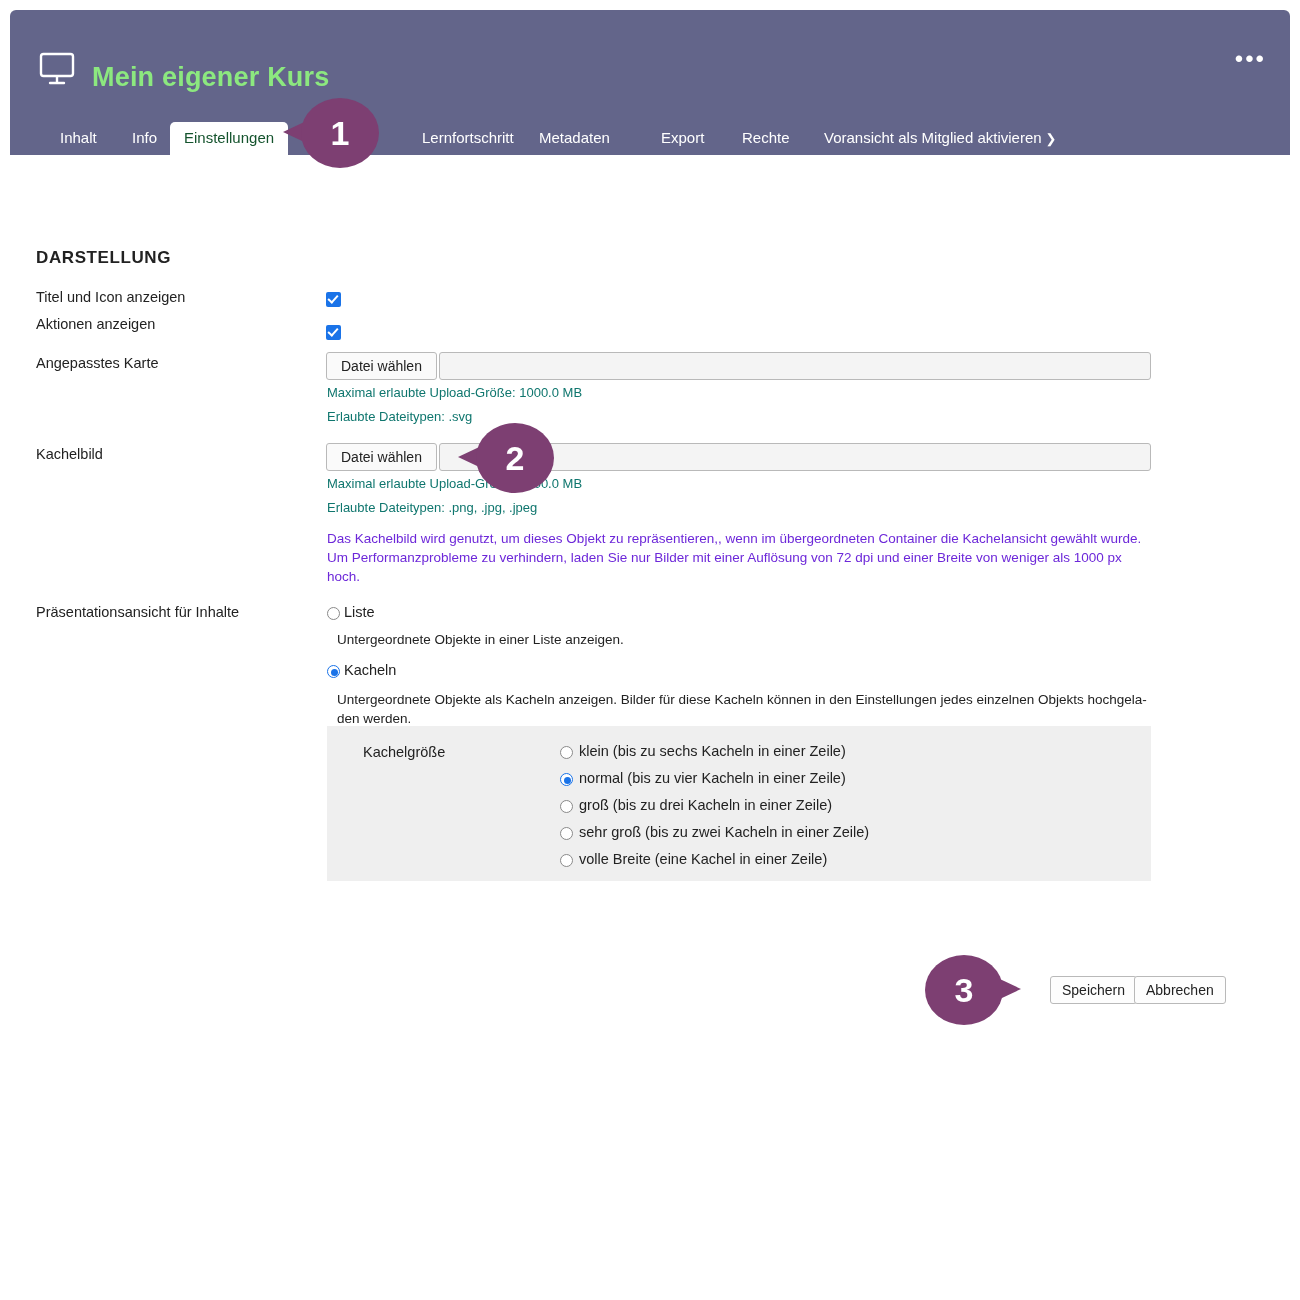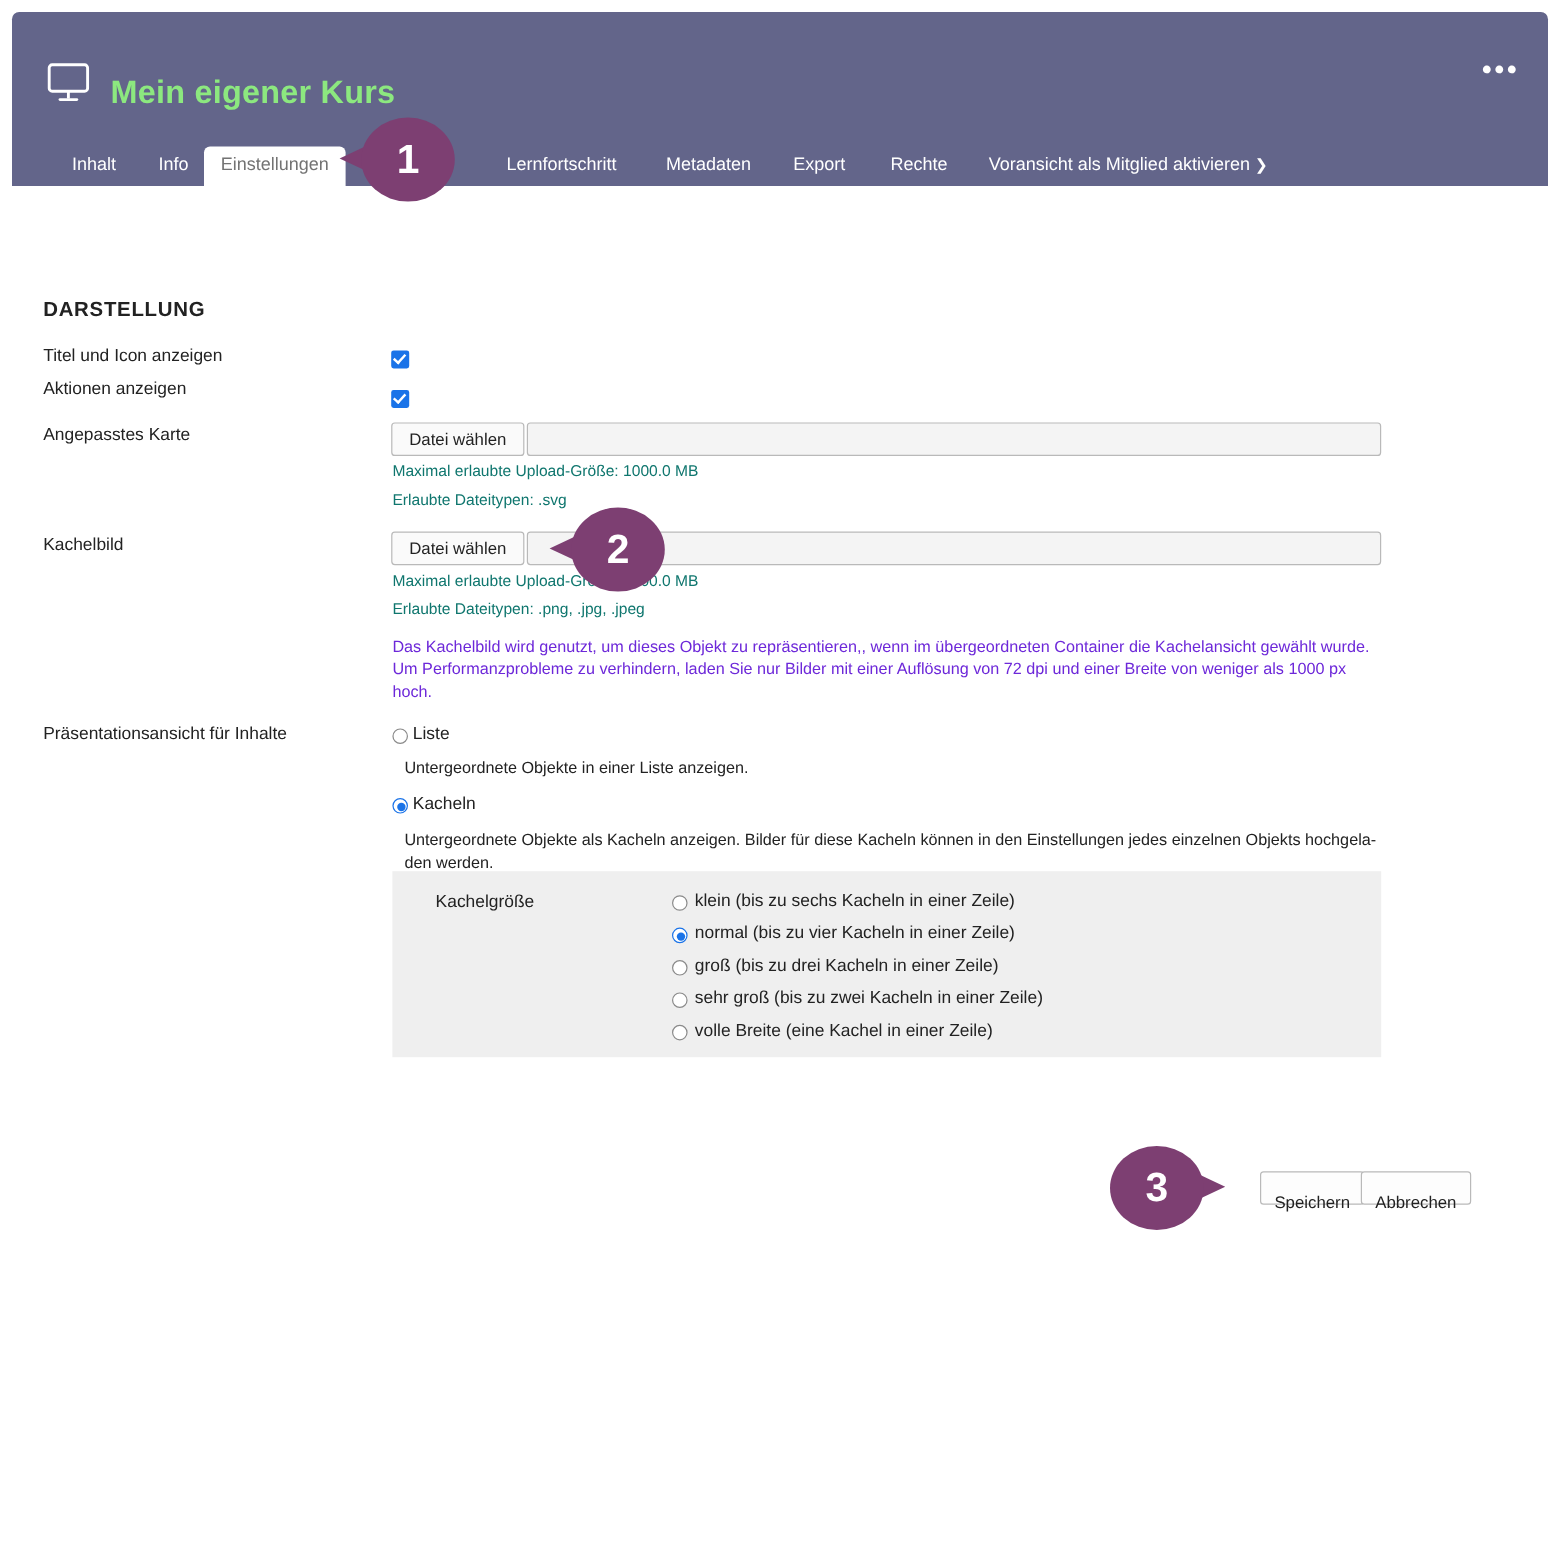--- a/index.html
+++ b/index.html
@@ -70,21 +70,21 @@
     height: 33px;
     line-height: 32px;
     font-size: 15px;
     color: #ffffff;
     padding: 0 14px;
     white-space: nowrap;
     cursor: pointer;
   }
   .tab.active {
     background: #ffffff;
-    color: #737373;
+    color: #14532d;
     border-radius: 5px 5px 0 0;
   }
   .tab .chev {
     font-size: 13px;
     margin-left: 4px;
   }
 
   
   .subtabs {
     position: absolute;
@@ -221,21 +221,21 @@
     font-size: 14.5px;
     color: #222;
   }
   .tilebox .opt-radio { position: absolute; left: 233px; }
   .tilebox .opt-label { position: absolute; left: 252px; font-size: 14.5px; color: #222; }
 
   .btn {
     position: absolute;
     height: 28px;
     line-height: 26px;
-    padding: 12px 11px;
+    padding: 0 11px;
     font-size: 14px;
     color: #222;
     background: #fdfdfd;
     border: 1px solid #b9b9b9;
     border-radius: 3px;
     cursor: pointer;
   }
 
   
   .marker {
@@ -298,21 +298,21 @@
       </svg>
     </span>
     <div class="header-title">Mein eigener Kurs</div>
     <div class="header-dots">•••</div>
 
     <div class="tabbar">
       <div class="tab" style="left:36px;">Inhalt</div>
       <div class="tab" style="left:108px;">Info</div>
       <div class="tab active" style="left:160px;">Einstellungen</div>
       <div class="tab" style="left:398px;">Lernfortschritt</div>
-      <div class="tab" style="left:531px;">Metadaten</div>
+      <div class="tab" style="left:515px;">Metadaten</div>
       <div class="tab" style="left:637px;">Export</div>
       <div class="tab" style="left:718px;">Rechte</div>
       <div class="tab" style="left:800px;">
         <span>Voransicht als Mitglied aktivieren</span><span class="chev">❯</span>
       </div>
     </div>
   </div>
 
 
   <div class="section-title">DARSTELLUNG</div>

